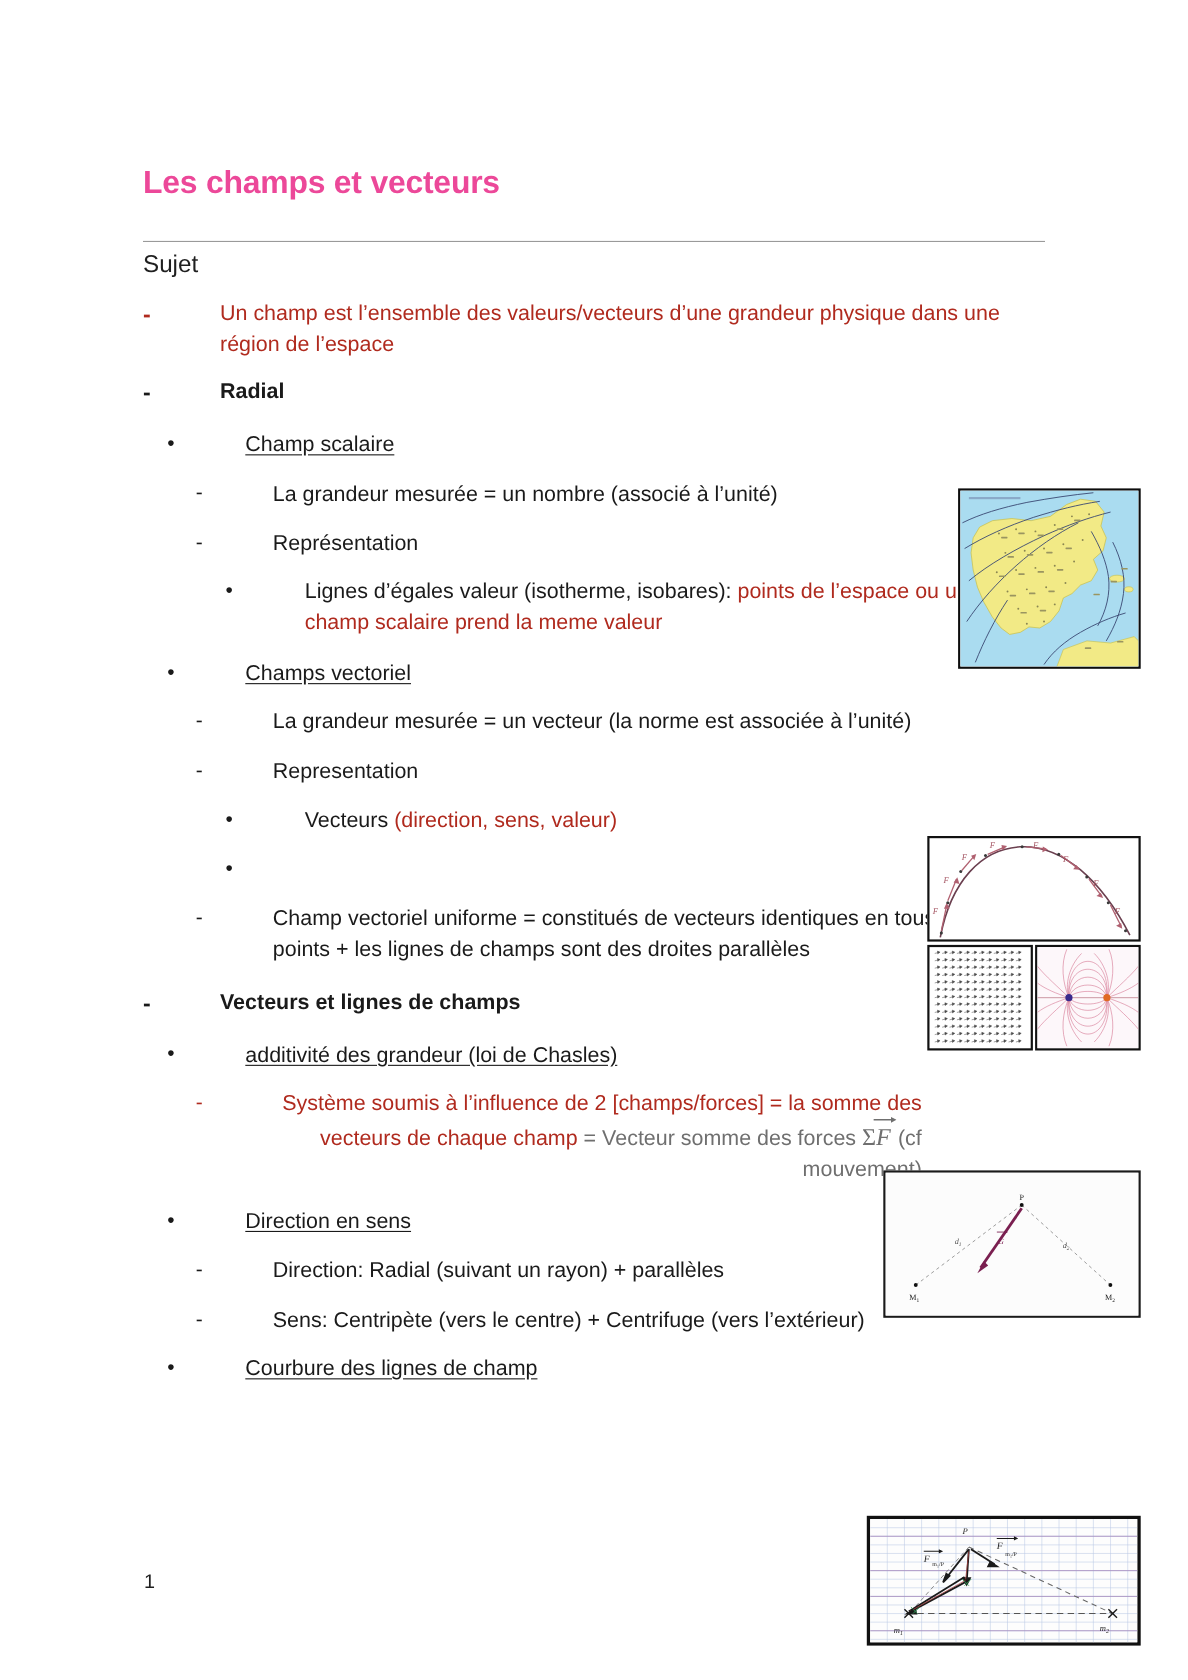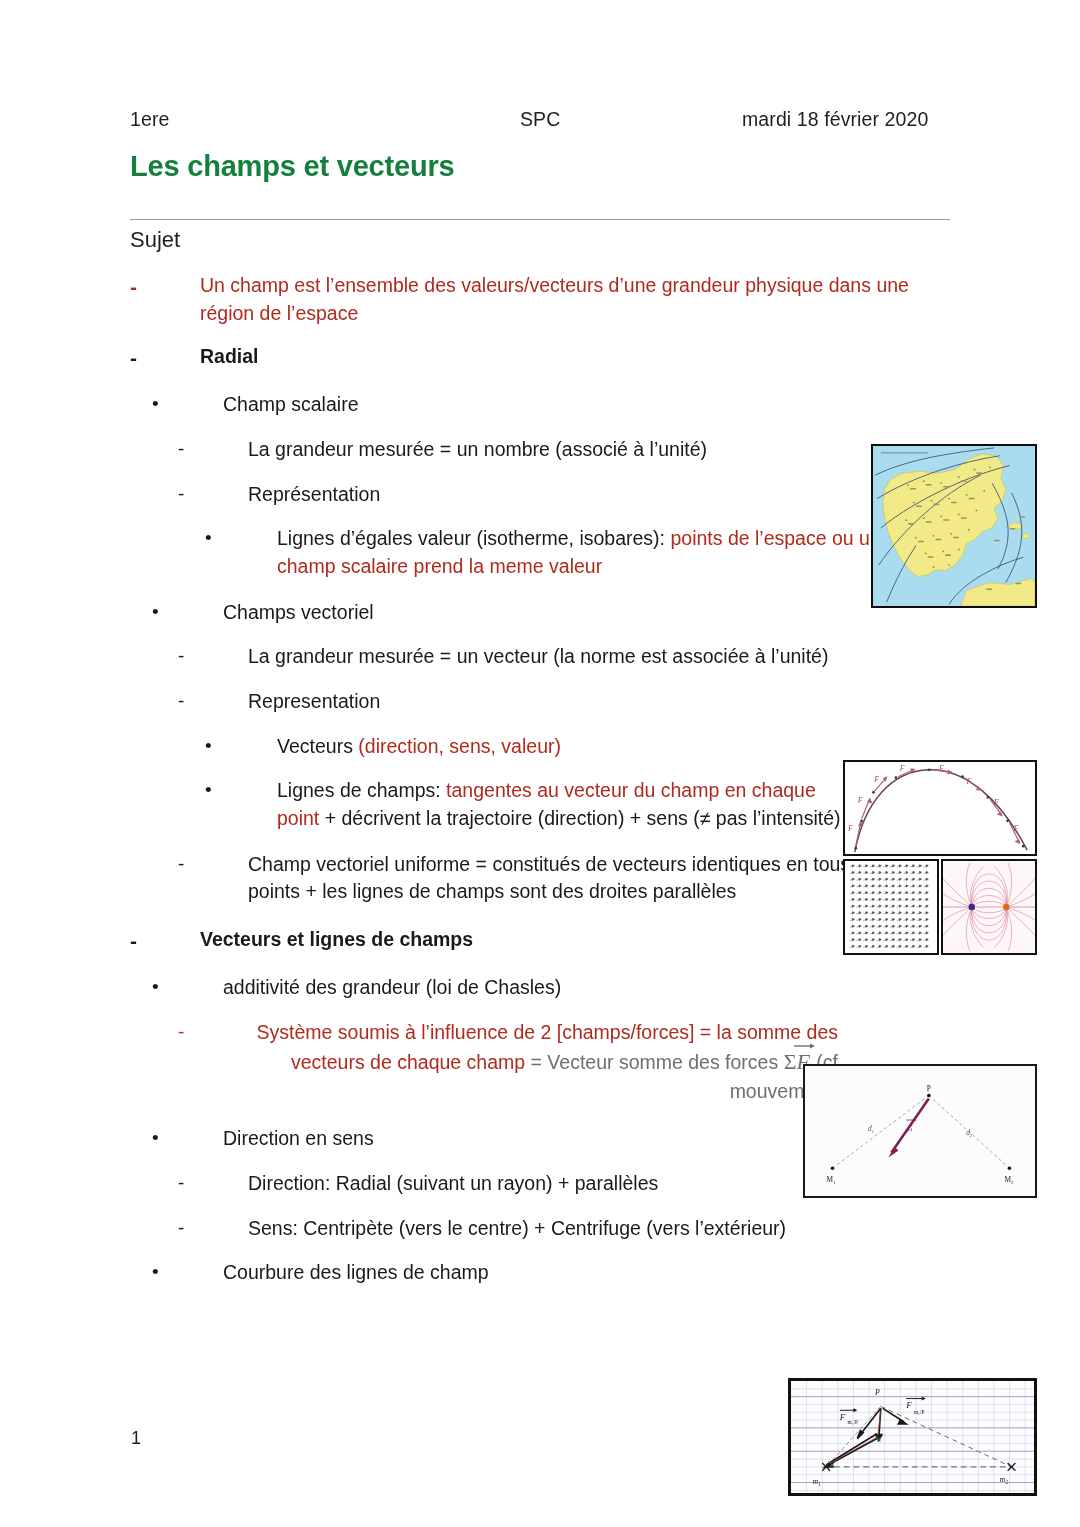--- a/index.html
+++ b/index.html
@@ -33,21 +33,21 @@
   }
   .hdr-left { width: 390px; }
   .hdr-mid  { width: 222px; }
   .hdr-right{ flex: 1; text-align: left; }
 
   .doc-title {
     position: absolute;
     left: 130px; top: 150px;
     font-size: 29px;
     font-weight: bold;
-    color: #15803d;
+    color: #ec4899;
     letter-spacing: -0.2px;
   }
 
   .rule {
     position: absolute;
     left: 130px; top: 219px;
     width: 820px; height: 1px;
     background: #9a9a9a;
   }
 
@@ -88,21 +88,21 @@
   .lvl2 { margin-left: 22px; margin-bottom: 16px; font-size: 19.5px; }
   .lvl2 > .mk { width: 23px; font-size: 19px; }
 
   .lvl3 { margin-left: 48px; margin-bottom: 16px; font-size: 19.5px; }
   .lvl3 > .mk { width: 22px; font-size: 19px; }
 
   .lvl4 { margin-left: 75px; margin-bottom: 16px; font-size: 19.5px; }
   .lvl4 > .mk { width: 24px; font-size: 19px; }
 
   .bold   { font-weight: bold; }
-  .uline  { text-underline-offset: 3px; }
+  .uline  { text-decoration: underline; text-underline-offset: 3px; }
   .red    { color: #b02a1e; }
   .gray   { color: #6f6f6f; }
   .black  { color: #1a1a1a; }
   .w-chasles{ max-width: 590px; text-align: right; }
   .w-lignes { max-width: 585px; }
   .w-uniform{ max-width: 625px; }
   .w-sujet1 { max-width: 770px; }
   .w-isoth  { max-width: 670px; }
 
   
@@ -179,25 +179,20 @@
     left: 131px; top: 1428px;
     font-size: 18px;
     color: #1f1f1f;
   }
 </style>
 </head>
 <body>
 
 <div class="page">
 
-  <div class="hdr">
-    <div class="hdr-left">1ere</div>
-    <div class="hdr-mid">SPC</div>
-    <div class="hdr-right">mardi 18 février 2020</div>
-  </div>
 
   <div class="doc-title">Les champs et vecteurs</div>
 
   <div class="rule"></div>
 
   <div class="sujet">Sujet</div>
 
   <div class="outline">
 
     <div class="row lvl1">
@@ -245,21 +240,20 @@
       <span class="tx black">Representation</span>
     </div>
 
     <div class="row lvl4" style="margin-bottom:17px;">
       <span class="mk black">•</span>
       <span class="tx"><span class="black">Vecteurs </span><span class="red">(direction, sens, valeur)</span></span>
     </div>
 
     <div class="row lvl4" style="margin-bottom:18px;">
       <span class="mk black">•</span>
-      <span class="tx w-lignes"><span class="black">Lignes de champs: </span><span class="red">tangentes au vecteur du champ en chaque point</span><span class="black"> + décrivent la trajectoire (direction) + sens (≠ pas l’intensité)</span></span>
     </div>
 
     <div class="row lvl3" style="margin-bottom:20px;">
       <span class="mk black">-</span>
       <span class="tx black w-uniform">Champ vectoriel uniforme = constitués de vecteurs identiques en tous points + les lignes de champs sont des droites parallèles</span>
     </div>
 
     <div class="row lvl1" style="margin-bottom:18px;">
       <span class="mk black">-</span>
       <span class="tx bold black">Vecteurs et lignes de champs</span>

